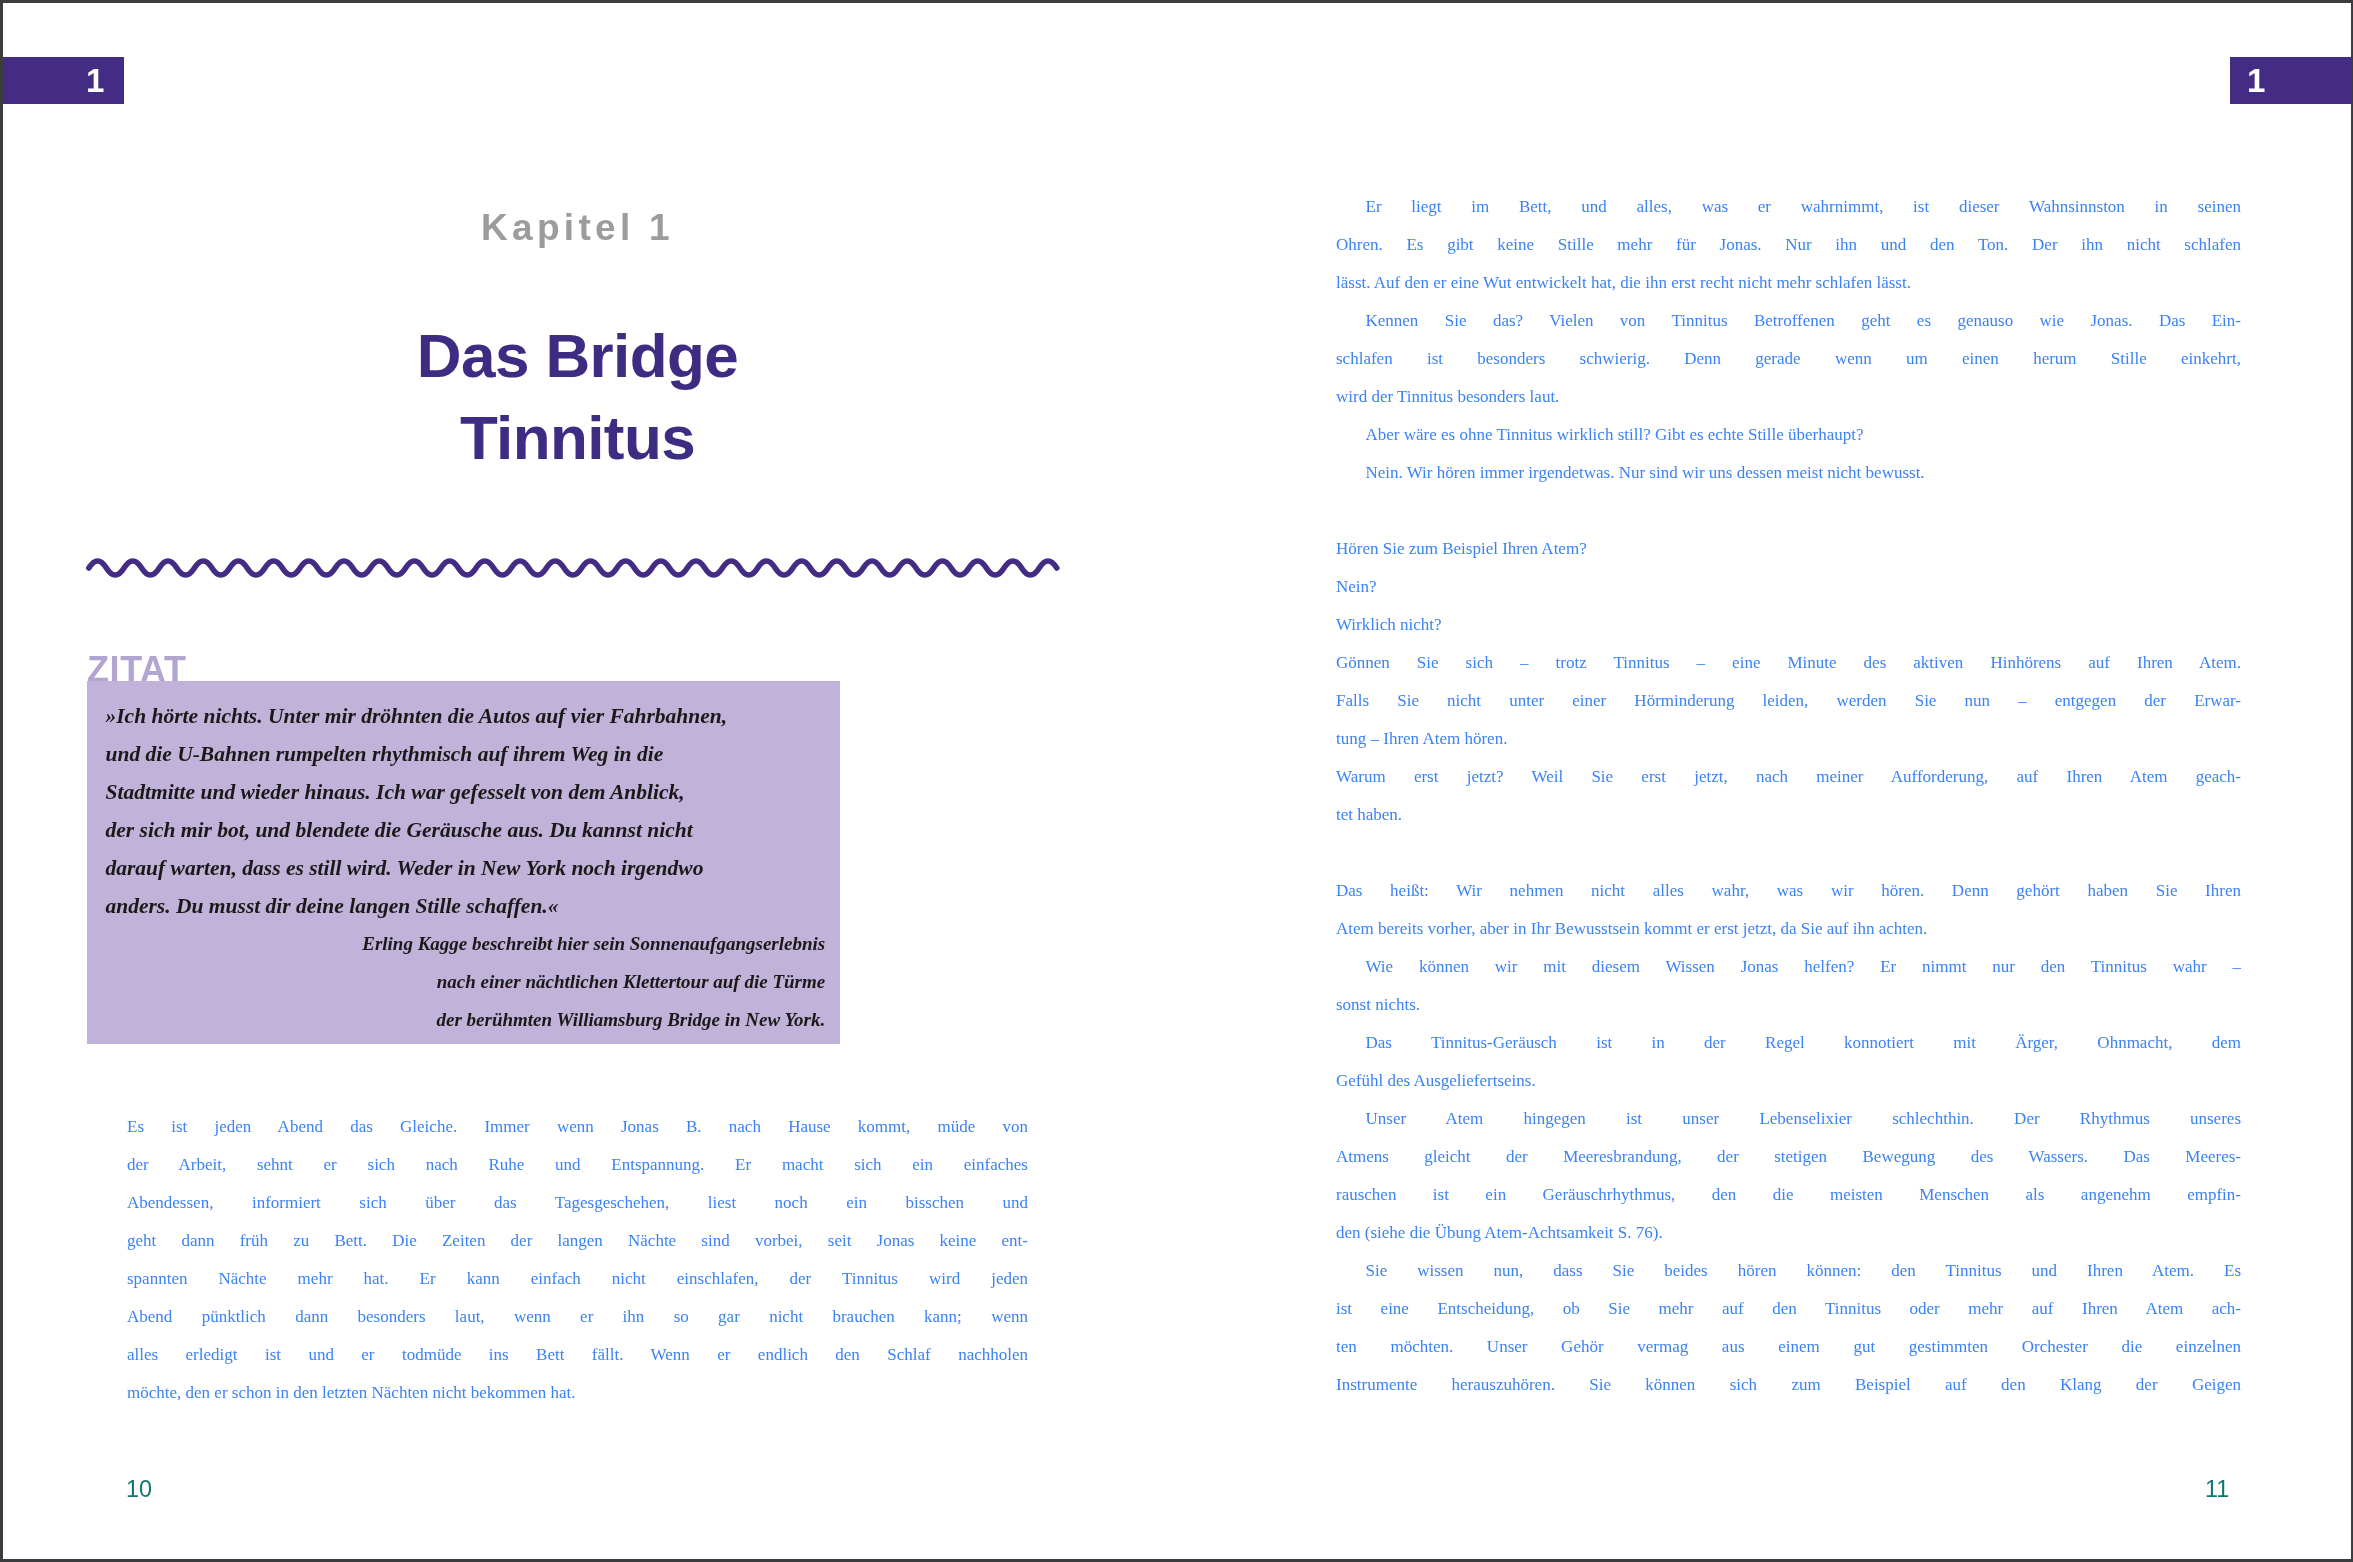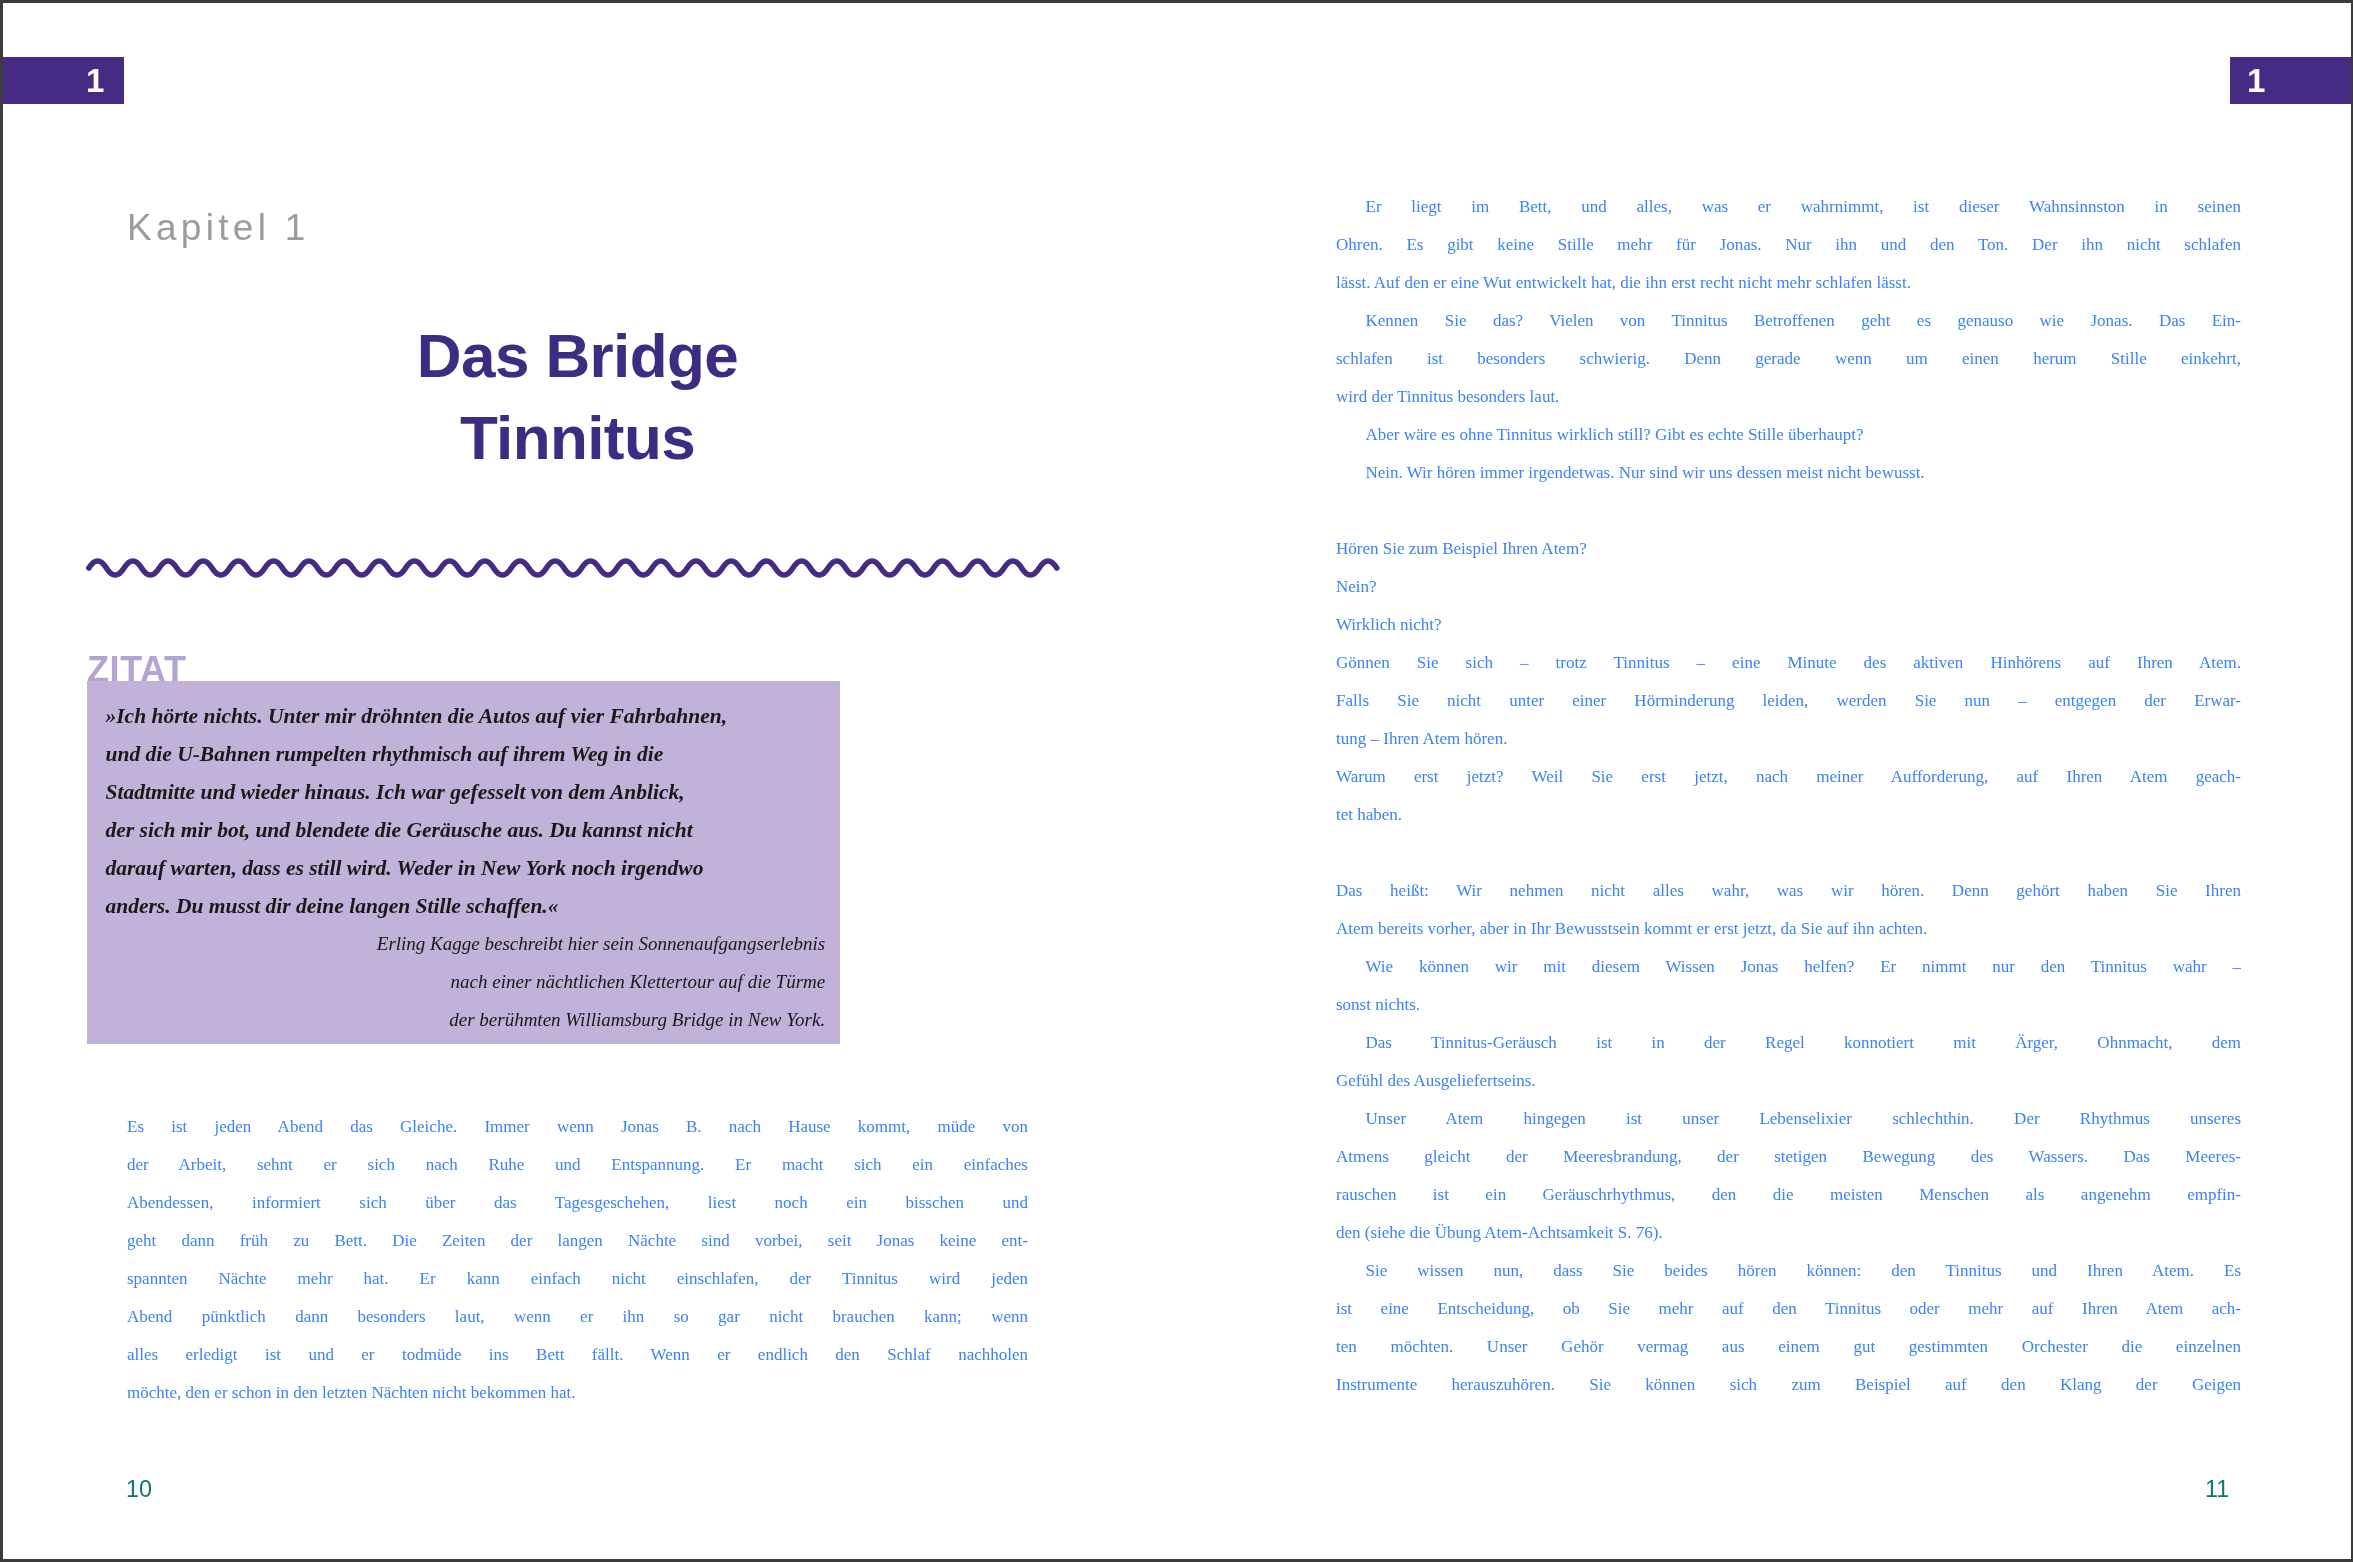--- a/index.html
+++ b/index.html
@@ -19,22 +19,22 @@
     background:#442c84;color:#ffffff;
     font-family:"Liberation Sans", sans-serif;font-weight:700;font-size:33px;
     display:flex;align-items:center;z-index:10;
   }
   .tab.left{left:0;justify-content:flex-end;padding-right:19.7px;box-sizing:border-box;}
   .tab.right{right:0;justify-content:flex-start;padding-left:17px;box-sizing:border-box;}
 
   
   .kicker{
     position:absolute;left:127px;top:207px;width:901px;
-    text-align:left;
-    font-family:"Liberation Sans", sans-serif;font-weight:400;
+    text-align:center;
+    font-family:"Liberation Sans", sans-serif;font-weight:700;
     font-size:37px;letter-spacing:4.3px;color:#9c9c9e;
   }
   .chapter-title{
     position:absolute;left:127px;top:315px;width:901px;
     text-align:center;
     font-family:"Liberation Sans", sans-serif;font-weight:700;
     font-size:62px;line-height:82px;letter-spacing:-0.6px;color:#3e2b82;
   }
   .wave-wrap{position:absolute;left:86px;top:552px;width:989px;height:32px;}
 
@@ -48,21 +48,21 @@
     position:absolute;left:87px;top:681px;width:753px;height:363px;
     background:#c0b2d8;box-sizing:border-box;
     padding:16px 14.8px 0 18.5px;
   }
   .qline{
     font-style:italic;font-weight:600;
     font-size:21.5px;line-height:38px;height:38px;
     white-space:nowrap;color:#191919;
   }
   .aline{
-    font-style:italic;font-weight:400;
+    font-style:italic;font-weight:700;
     font-size:19px;line-height:38px;height:38px;
     text-align:right;white-space:nowrap;color:#191919;
   }
 
   
   .body-col{position:absolute;font-size:17px;color:#3b82f6;}
   .body-col.leftpage{left:127px;top:1108px;width:901px;}
   .body-col.rightpage{left:1336px;top:188px;width:905px;}
   .tline{
     line-height:38px;height:38px;

